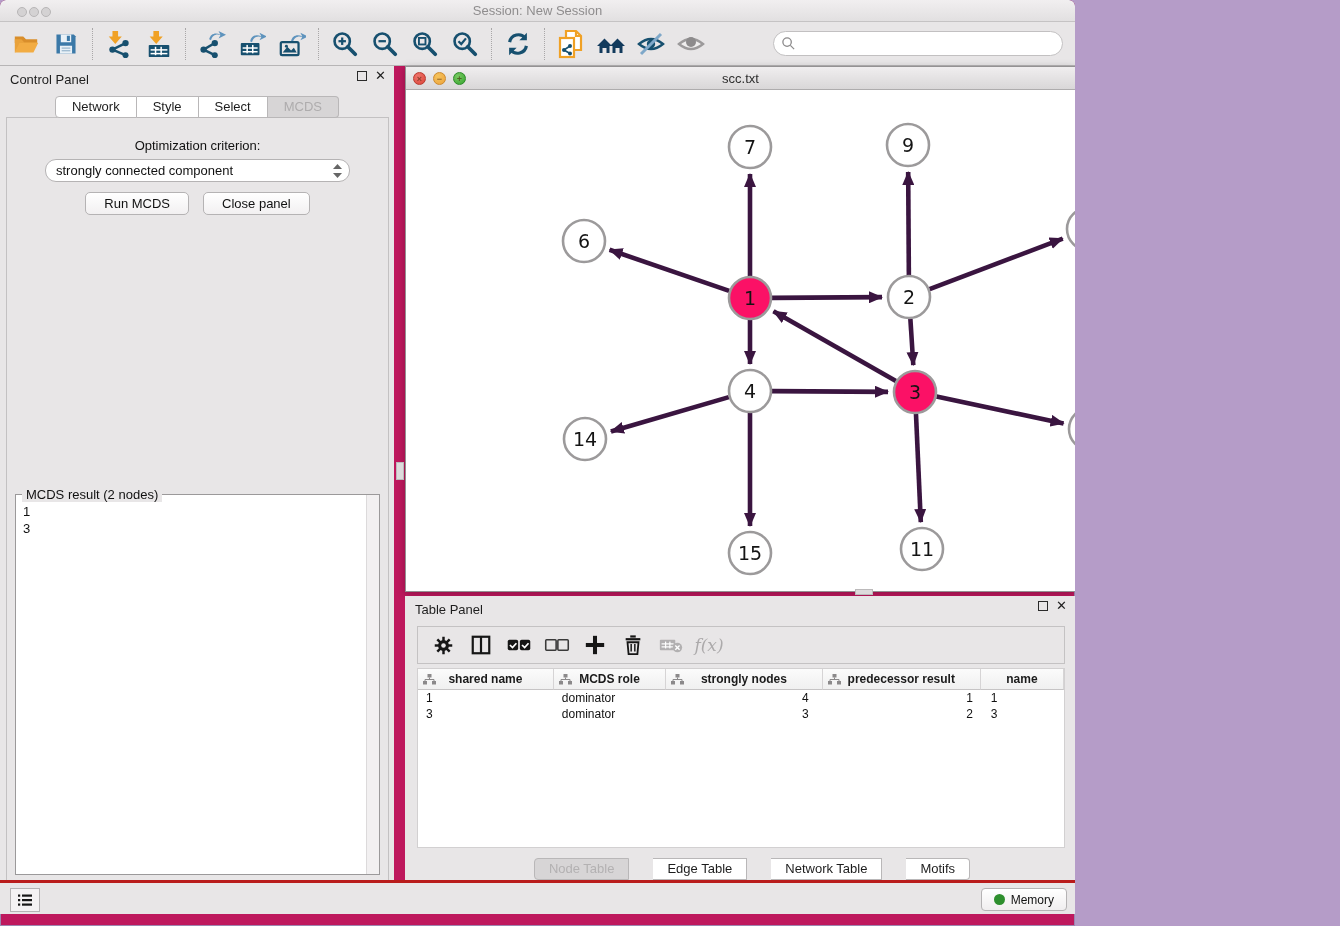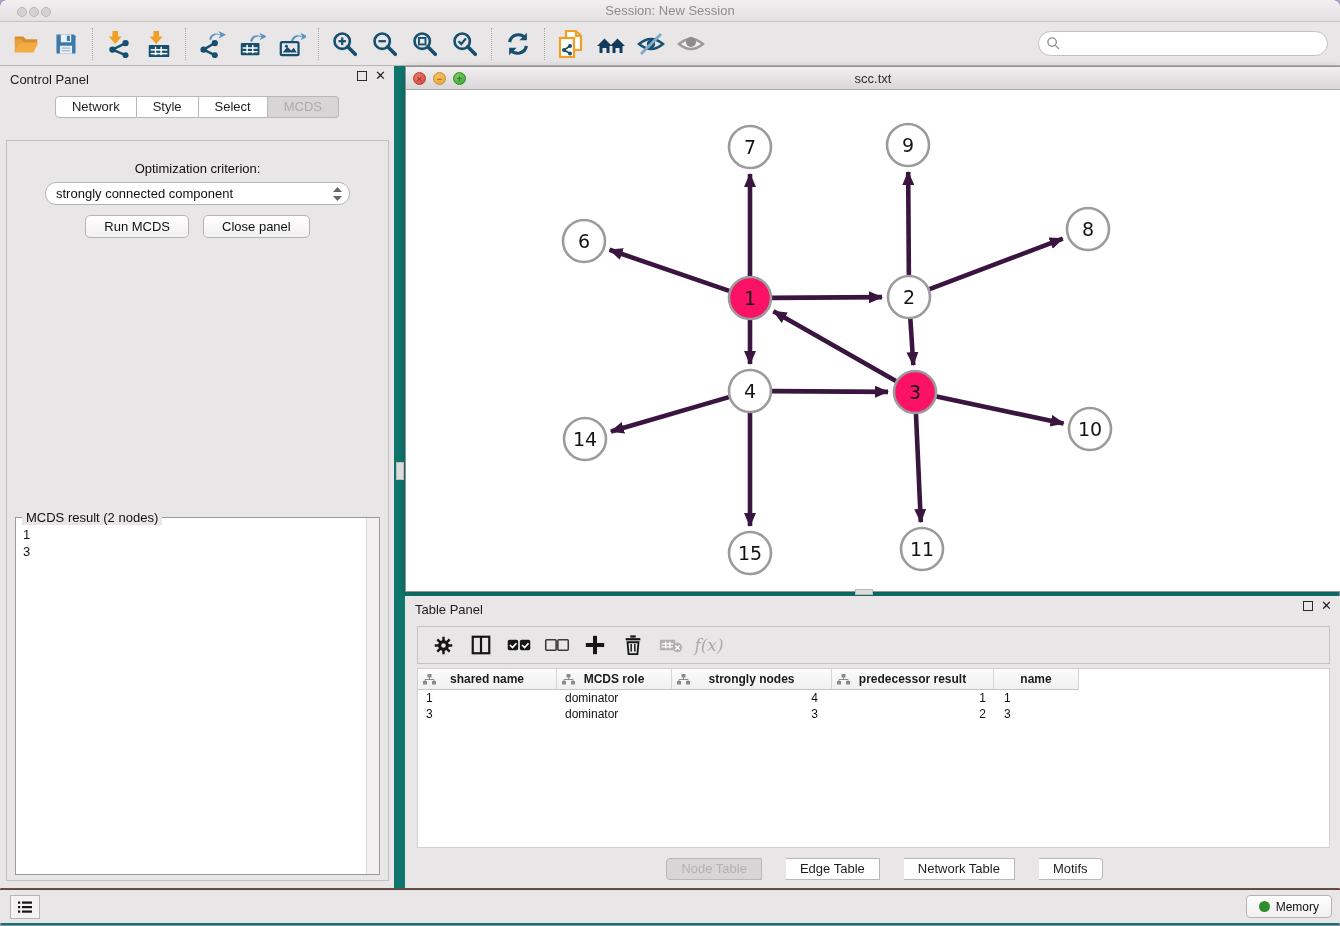--- a/index.html
+++ b/index.html
@@ -1,17 +1,17 @@
 <!DOCTYPE html>
 <html><head>
 <meta charset="utf-8">
 <style>
   * { margin:0; padding:0; box-sizing:border-box; }
   html,body { width:1340px; height:926px; background:#b59cc8; font-family:"Liberation Sans","DejaVu Sans",sans-serif; overflow:hidden; }
-  .app { position:absolute; inset:0; width:1340px; height:926px; background:#0f766e; border-radius:6px 6px 0 0; overflow:hidden; box-shadow:0 0 0 1px #9d86b0 inset; }
+  .app { position:absolute; inset:0; width:1075px; height:926px; background:#be185d; border-radius:6px 6px 0 0; overflow:hidden; box-shadow:0 0 0 1px #9d86b0 inset; }
 
   
   .titlebar { position:absolute; left:0; top:0; width:100%; height:22px; background:linear-gradient(#f1eff0,#e2e0e1); border-bottom:1px solid #c5c3c4; border-radius:6px 6px 0 0; }
   .titlebar .title { position:absolute; left:0; right:0; top:3px; text-align:center; font-size:13px; color:#8f8d8e; }
   .tl-dot { position:absolute; top:7px; width:10px; height:10px; border-radius:50%; background:#d4d2d3; border:1px solid #b8b6b7; }
 
   
   .toolbar { position:absolute; left:0; top:22px; width:100%; height:44px; background:#e8e6e7; border-bottom:1px solid #b7b5b6; display:flex; align-items:center; }
   .tbtn { width:40px; height:36px; display:flex; align-items:center; justify-content:center; flex:0 0 auto; }
   .tsep { width:1px; height:32px; border-left:1px dotted #a9a7a8; margin:0 6px; flex:0 0 auto; }
@@ -26,21 +26,21 @@
   .ph-icons { position:absolute; right:8px; top:5px; display:flex; gap:8px; align-items:center; }
   .float-box { width:10px; height:10px; border:1.5px solid #2a2a2a; display:inline-block; }
   .close-x { font-size:13px; font-weight:bold; color:#1c1c1c; line-height:10px; }
 
   .cp-tabs { position:absolute; left:0; top:30px; width:100%; display:flex; justify-content:center; z-index:2; }
   .cp-tab { height:22px; line-height:20px; padding:0 16px; background:#fff; border:1px solid #b9b7b8; border-left:none; font-size:13px; color:#1d1d1d; }
   .cp-tab:first-child { border-left:1px solid #b9b7b8; border-radius:4px 0 0 4px; }
   .cp-tab:last-child { border-radius:0 4px 4px 0; }
   .cp-tab.active { background:#d7d5d6; color:#aeacad; }
 
-  .cp-body { position:absolute; left:6px; right:5px; top:51px; bottom:7px; border:1px solid #c3c1c2; background:#e8e6e7;margin-top:23px; }
+  .cp-body { position:absolute; left:6px; right:5px; top:51px; bottom:7px; border:1px solid #c3c1c2; background:#e8e6e7; }
   .opt-label { position:absolute; left:0; right:0; top:20px; text-align:center; font-size:13px; color:#111; }
   .dropdown { position:absolute; left:38px; right:38px; top:41px; height:23px; background:#fff; border:1px solid #b5b3b4; border-radius:11px; font-size:13px; color:#111; line-height:21px; padding-left:10px; }
   .dd-stepper { position:absolute; right:6px; top:3px; width:11px; height:16px; }
   .cp-buttons { position:absolute; left:0; right:0; top:74px; display:flex; justify-content:center; gap:14px; }
   .btn { height:23px; line-height:21px; padding:0 18px; background:linear-gradient(#ffffff,#f2f0f1); border:1px solid #b5b3b4; border-radius:5px; font-size:13px; color:#111; }
 
   .result-box { position:absolute; left:8px; right:8px; top:376px; bottom:5px; border:1px solid #9b999a; background:#fff; }
   .result-legend { position:absolute; left:6px; top:-8px; background:#e8e6e7; padding:0 4px; font-size:13px; color:#111; }
   .result-text { position:absolute; left:1px; top:6px; right:14px; bottom:1px; font-size:13px; color:#111; padding:2px 6px; line-height:17px; white-space:pre-line; }
   .result-scroll { position:absolute; right:0; top:0; bottom:0; width:13px; background:#f2f0f1; border-left:1px solid #dcdadb; }
@@ -75,21 +75,21 @@
   .tar { text-align:right; padding-right:14px; }
   .c0{width:139px;} .c1{width:115px;} .c2{width:160px;} .c3{width:162px;} .c4{width:85px;}
 
   .tp-tabs { position:absolute; left:0; right:0; bottom:8px; display:flex; justify-content:center; }
   .tp-tab { height:22px; line-height:20px; padding:0 14px; background:#fff; border:1px solid #b9b7b8; border-left:none; font-size:13px; color:#1d1d1d;margin-left:24px; }
   .tp-tab:first-child { border-left:1px solid #b9b7b8; border-radius:4px 0 0 4px; }
   .tp-tab:last-child { border-radius:0 4px 4px 0; }
   .tp-tab.active { background:#d7d5d6; color:#b3b1b2; }
 
   
-  .statusbar { position:absolute; left:0; bottom:3px; width:100%; height:34px; background:#e8e6e7; border-top:1px solid #b91c1c; }
+  .statusbar { position:absolute; left:0; bottom:12px; width:100%; height:34px; background:#e8e6e7; border-top:3px solid #b91c1c; }
   .sb-left-btn { position:absolute; left:10px; top:5px; width:30px; height:24px; background:#f4f2f3; border:1px solid #b5b3b4; display:flex; align-items:center; justify-content:center; }
   .memory-btn { position:absolute; right:8px; top:5px; height:23px; background:linear-gradient(#ffffff,#f0eeef); border:1px solid #b5b3b4; border-radius:4px; display:flex; align-items:center; gap:6px; padding:0 12px; font-size:12px; color:#111; }
   .mem-dot { width:11px; height:11px; border-radius:50%; background:#2e8f2e; }
 </style>
 </head>
 <body>
 
 <div class="app">
 
   <div class="titlebar">

